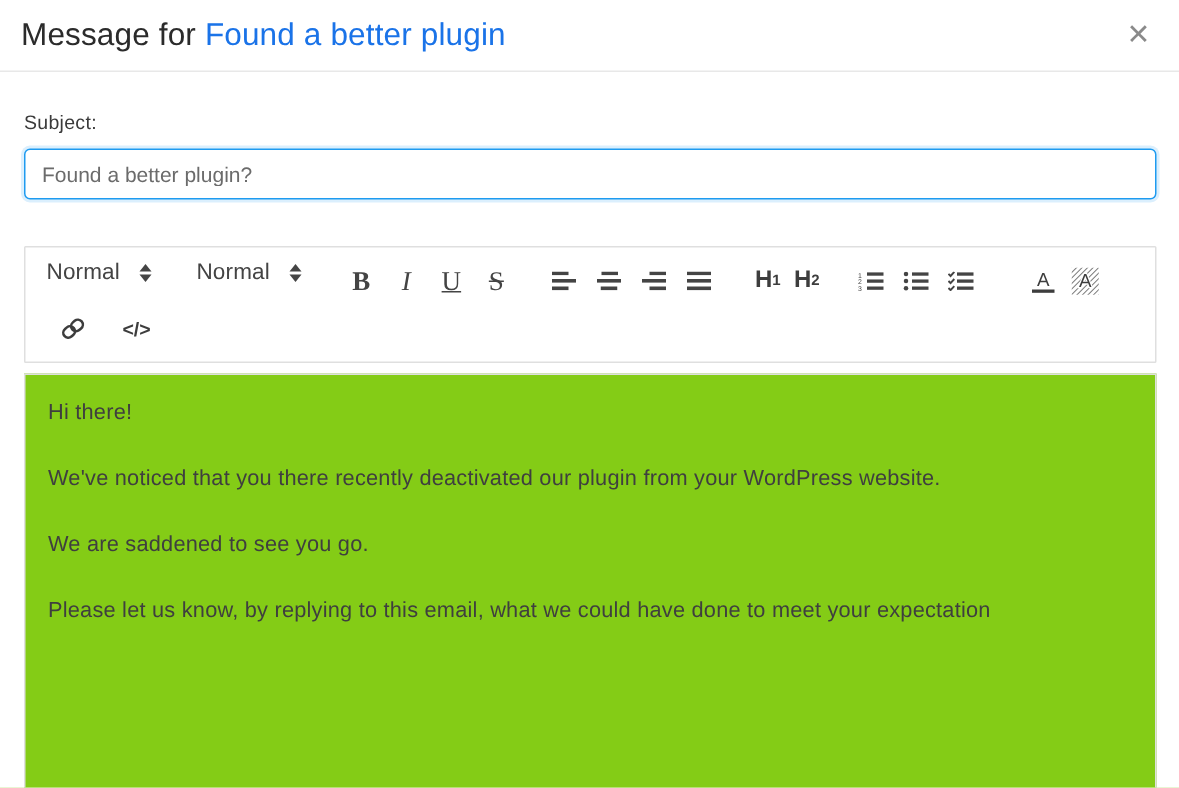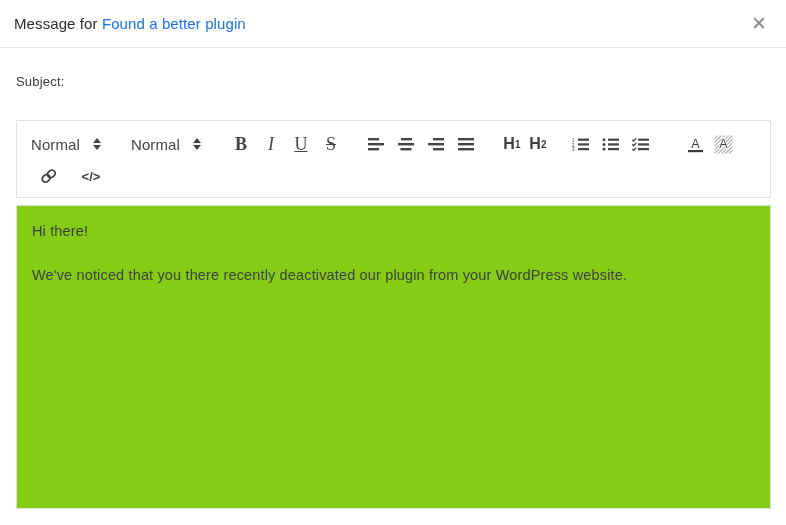--- a/index.html
+++ b/index.html
@@ -19,21 +19,21 @@
   
   .modal-header {
     height: 48px;
     border-bottom: 1px solid #e8e8e8;
     display: flex;
     align-items: center;
     padding: 0 18px 0 14px;
     position: relative;
   }
   .header-title {
-    font-size: 15px;
+    font-size: 21px;
     color: #2b2b2b;
     letter-spacing: .1px;
     white-space: nowrap;
   }
   .header-title .link {
     color: #1a73e8;
   }
   .close-btn {
     position: absolute;
     right: 14px; top: 50%;
@@ -81,21 +81,21 @@
     width: 755px;
   }
   .toolbar {
     border: 1px solid #dfdfdf;
     border-radius: 1px;
     background: #fff;
     padding: 8px 10px 6px 10px;
   }
   .toolbar-row {
     display: flex;
-    align-items: center;
+    align-items: flex-start;
     min-height: 30px;
   }
   .tb-item {
     display: flex;
     align-items: center;
     justify-content: center;
     height: 28px;
     color: #444;
     cursor: pointer;
     user-select: none;
@@ -180,20 +180,21 @@
     <div class="header-title">
       <span>Message for </span><span class="link">Found a better plugin</span>
     </div>
     <button class="close-btn">✕</button>
   </div>
 
   <div class="modal-body">
 
     <div class="field-label">Subject:</div>
 
+    <input class="subject-input" type="text" value="Found a better plugin?" placeholder="Found a better plugin?" style="">
 
     <div class="editor">
 
       <div class="toolbar">
 
         <div class="toolbar-row">
 
           <div class="tb-select">
             <span class="sel-label">Normal</span>
             <span class="chev">
@@ -336,17 +337,19 @@
               <span style="font-size:13px;font-weight:700;color:#3d3d3d;font-family:'Liberation Sans',sans-serif;">&lt;/&gt;</span>
             </div>
           </div>
         </div>
 
       </div>
 
       <div class="editor-body">
         <p>Hi there!</p>
         <p>We've noticed that you there recently deactivated our plugin from your WordPress website.</p>
+        <p>We are saddened to see you go.</p>
+        <p>Please let us know, by replying to this email, what we could have done to meet your expectation</p>
       </div>
 
     </div>
   </div>
 </div>
 
 </body></html>

